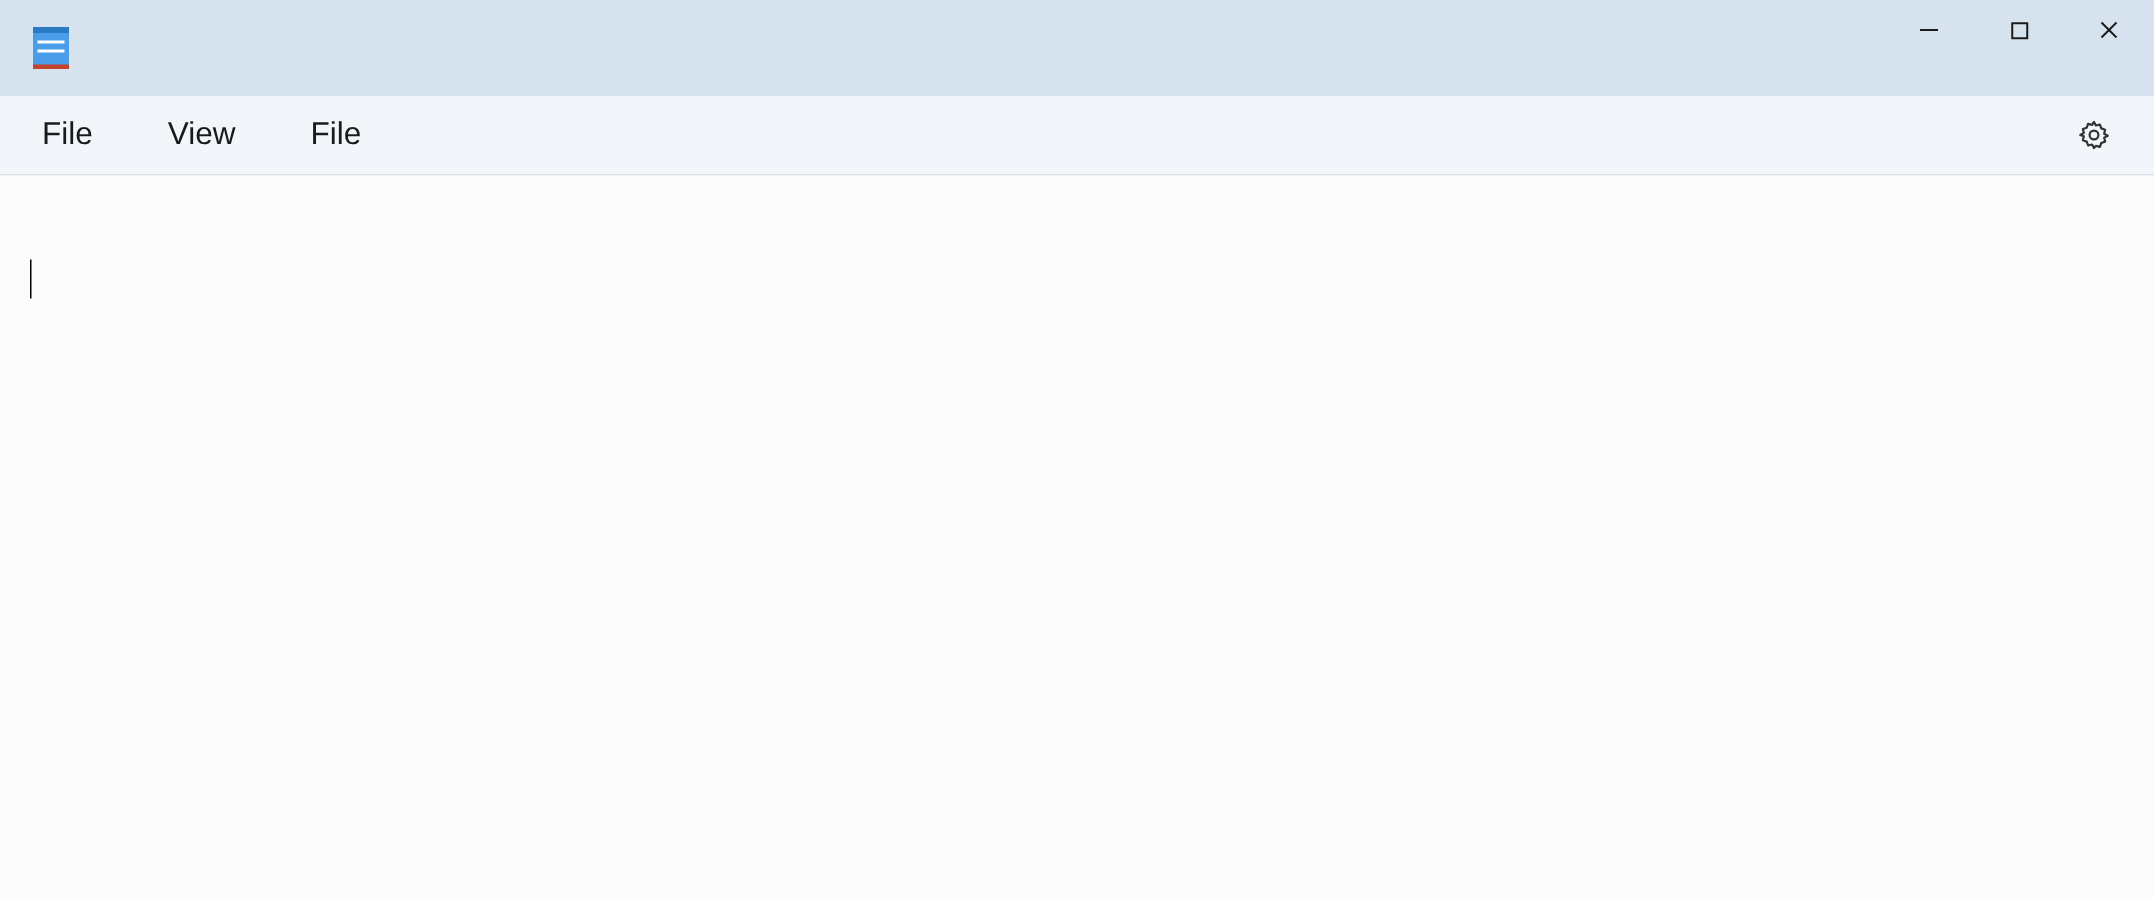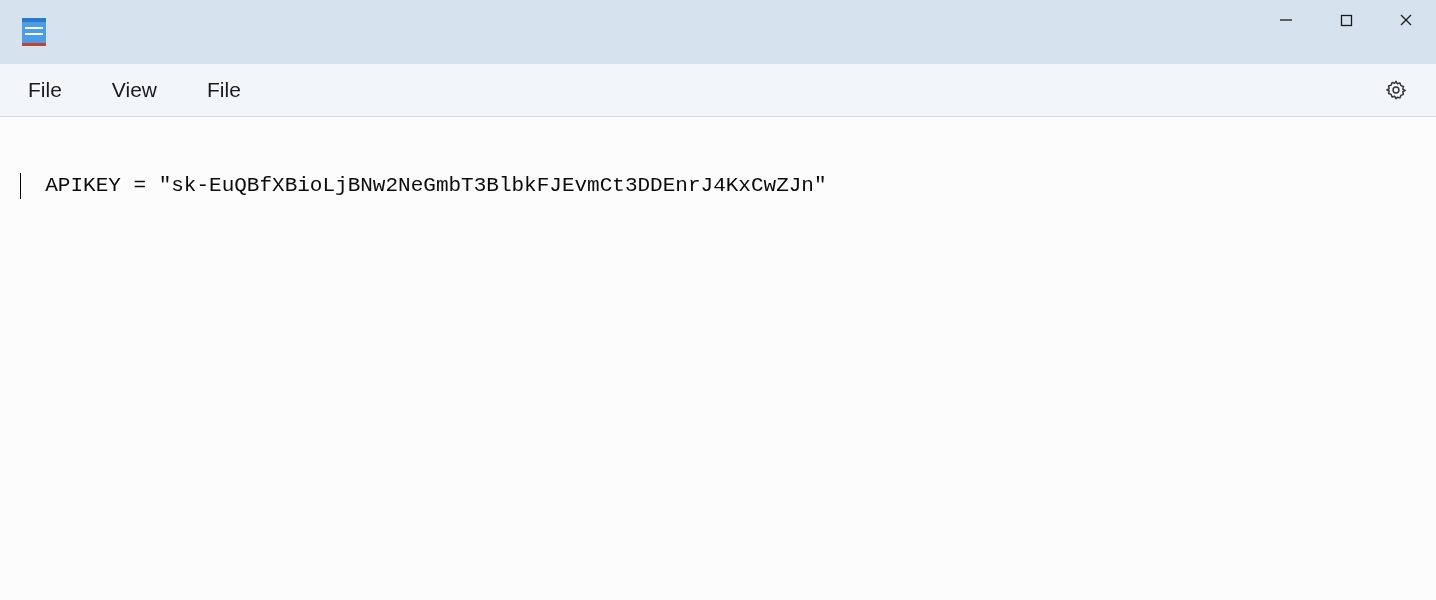--- a/index.html
+++ b/index.html
@@ -188,15 +188,14 @@
   <div class="menu-item">File</div>
   <div class="settings-btn">
     <svg width="22" height="22" viewBox="0 0 24 24" fill="none" stroke="#333" stroke-width="1.6">
       <circle cx="12" cy="12" r="3.2"></circle>
       <path d="M12 2.5l1.4 2.6 2.9-.7 1 2.8 2.8 1-.7 2.9 2.6 1.4-2.6 1.4.7 2.9-2.8 1-1 2.8-2.9-.7L12 21.5l-1.4-2.6-2.9.7-1-2.8-2.8-1 .7-2.9L2 12l2.6-1.4-.7-2.9 2.8-1 1-2.8 2.9.7L12 2.5z" stroke-linejoin="round"></path>
     </svg>
   </div>
 </div>
 
 <div class="editor">
-  <span>APIKEY = "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"</span>
   <div class="cursor-line"></div>
 </div>
 
 </body></html>

